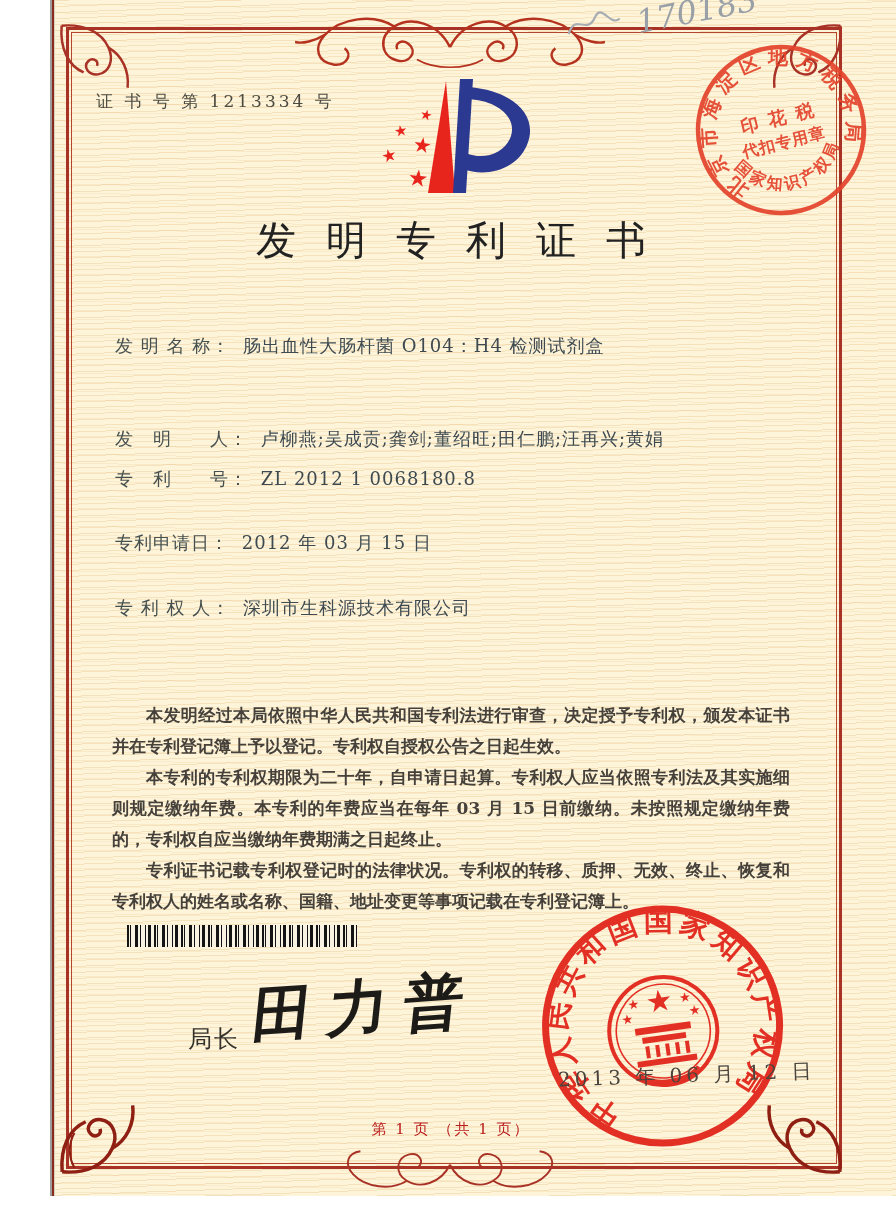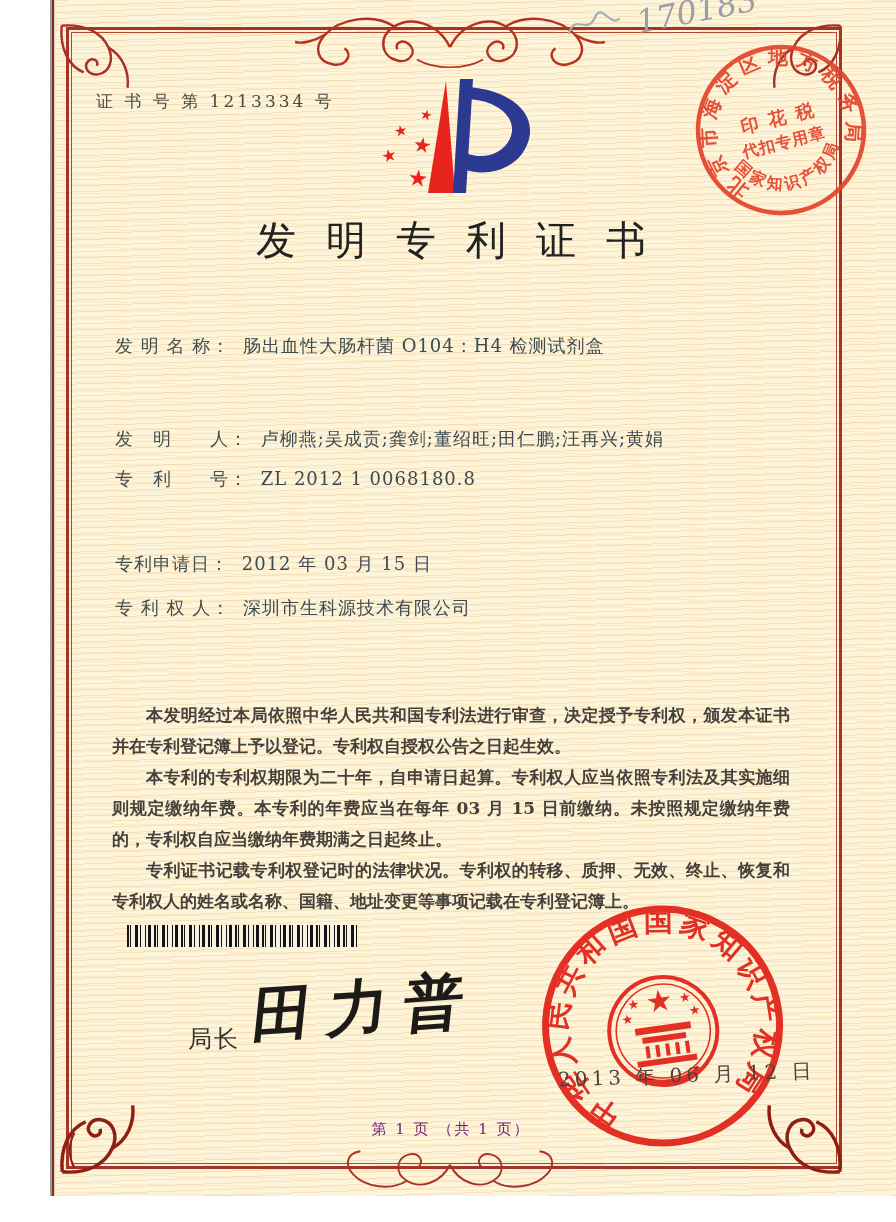--- a/index.html
+++ b/index.html
@@ -45,21 +45,21 @@
   .director-label{position:absolute;left:188px;top:1023px;font-size:24px;color:#35312b;letter-spacing:2px;}
   .sig-name{position:absolute;left:252px;top:968px;font-size:60px;font-weight:700;color:#1d1b18;
     letter-spacing:16px;transform:rotate(-4deg) skewX(-10deg);}
 
   .seal-wrap{position:absolute;left:537px;top:903px;width:252px;height:252px;transform:rotate(-8deg);opacity:.95;}
   .seal-date{position:absolute;left:558px;top:1062px;font-size:20px;color:#4a443c;letter-spacing:4px;transform:rotate(-2deg);}
 
   .stamp-wrap{position:absolute;left:693px;top:42px;width:176px;height:176px;transform:rotate(-14deg);opacity:.92;}
 
   .page-footer{position:absolute;left:66px;top:1120px;width:770px;text-align:center;
-    font-size:15px;color:#701a75;letter-spacing:2px;}
+    font-size:15px;color:#b91c1c;letter-spacing:2px;}
 
   .pencil{position:absolute;left:560px;top:-4px;width:250px;height:50px;transform:rotate(-4deg);}
 
   svg text{font-family:"DejaVu Serif","Liberation Serif",serif;}
 </style>
 </head>
 <body>
 
 <div id="certificate-page">
 
@@ -164,21 +164,21 @@
     <span class="fvalue">肠出血性大肠杆菌 O104：H4 检测试剂盒</span>
   </div>
   <div class="field" style="top:427px">
     <span class="flabel">发　明　　人：</span>
     <span class="fvalue">卢柳燕;吴成贡;龚剑;董绍旺;田仁鹏;汪再兴;黄娟</span>
   </div>
   <div class="field" style="top:467px">
     <span class="flabel">专　利　　号：</span>
     <span class="fvalue">ZL 2012 1 0068180.8</span>
   </div>
-  <div class="field" style="top:552px">
+  <div class="field" style="top:531px">
     <span class="flabel">专利申请日：</span>
     <span class="fvalue">2012 年 03 月 15 日</span>
   </div>
   <div class="field" style="top:596px">
     <span class="flabel">专 利 权 人：</span>
     <span class="fvalue">深圳市生科源技术有限公司</span>
   </div>
 
   <div class="legal">
     <p>本发明经过本局依照中华人民共和国专利法进行审查，决定授予专利权，颁发本证书并在专利登记簿上予以登记。专利权自授权公告之日起生效。</p>

